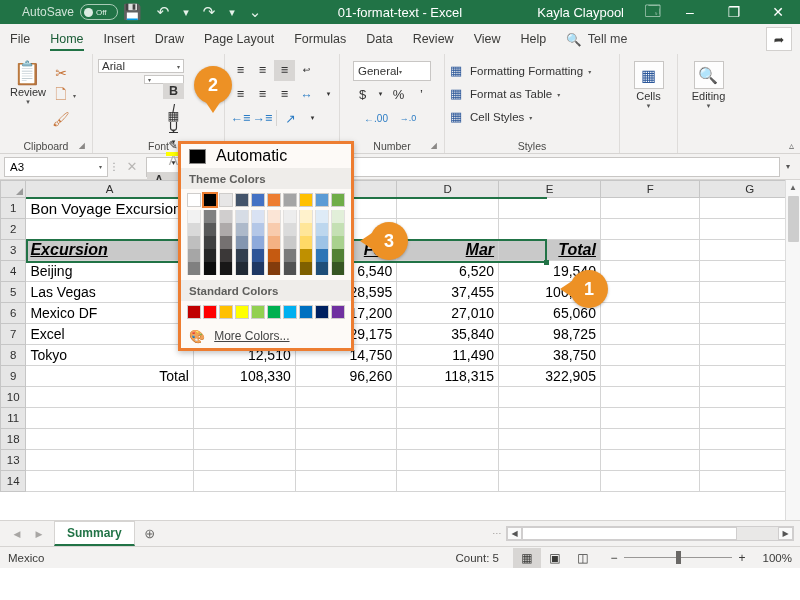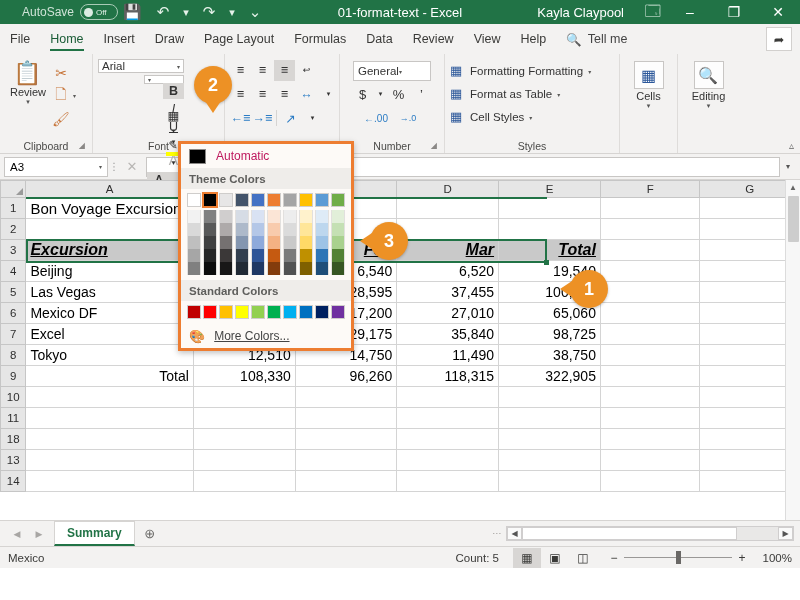--- a/index.html
+++ b/index.html
@@ -238,21 +238,21 @@
   .zm-val { width: 40px; text-align: right; font-size: 11.5px; }
 
   
   .colorpicker {
     position: absolute; left: 178px; top: 141px; width: 176px;
     background: #fdf9f5; border: 3px solid #ed7d31; z-index: 50;
     box-shadow: 0 2px 6px rgba(0,0,0,0.25);
   }
   .cp-auto { display: flex; align-items: center; gap: 10px; height: 24px; padding: 0 8px; background: #fdfaf7; }
   .cp-auto-sw { width: 17px; height: 15px; background: #000; border: 1px solid #8a8886; }
-  .cp-auto-lb { font-size: 12px; color: #be185d; }
+  .cp-auto-lb { font-size: 16px; color: #000000; }
   .cp-sect {
     height: 21px; display: flex; align-items: center; padding: 0 8px;
     font-size: 11.5px; font-weight: bold; color: #5e5e5c; background: #efedea;
   }
   .cp-grid { padding: 4px 6px 5px 6px; background: #fdfaf7; }
   .cp-row { display: flex; gap: 2px; }
   .cp-sw { width: 14px; height: 14px; border: 1px solid #cfcdcb; }
   .cp-sw.sel { outline: 2px solid #ed7d31; outline-offset: -1px; border-color: #ed7d31; }
   .cp-theme-col { display: flex; flex-direction: column; }
   .cp-theme-cols { display: flex; gap: 2px; margin-top: 3px; }

